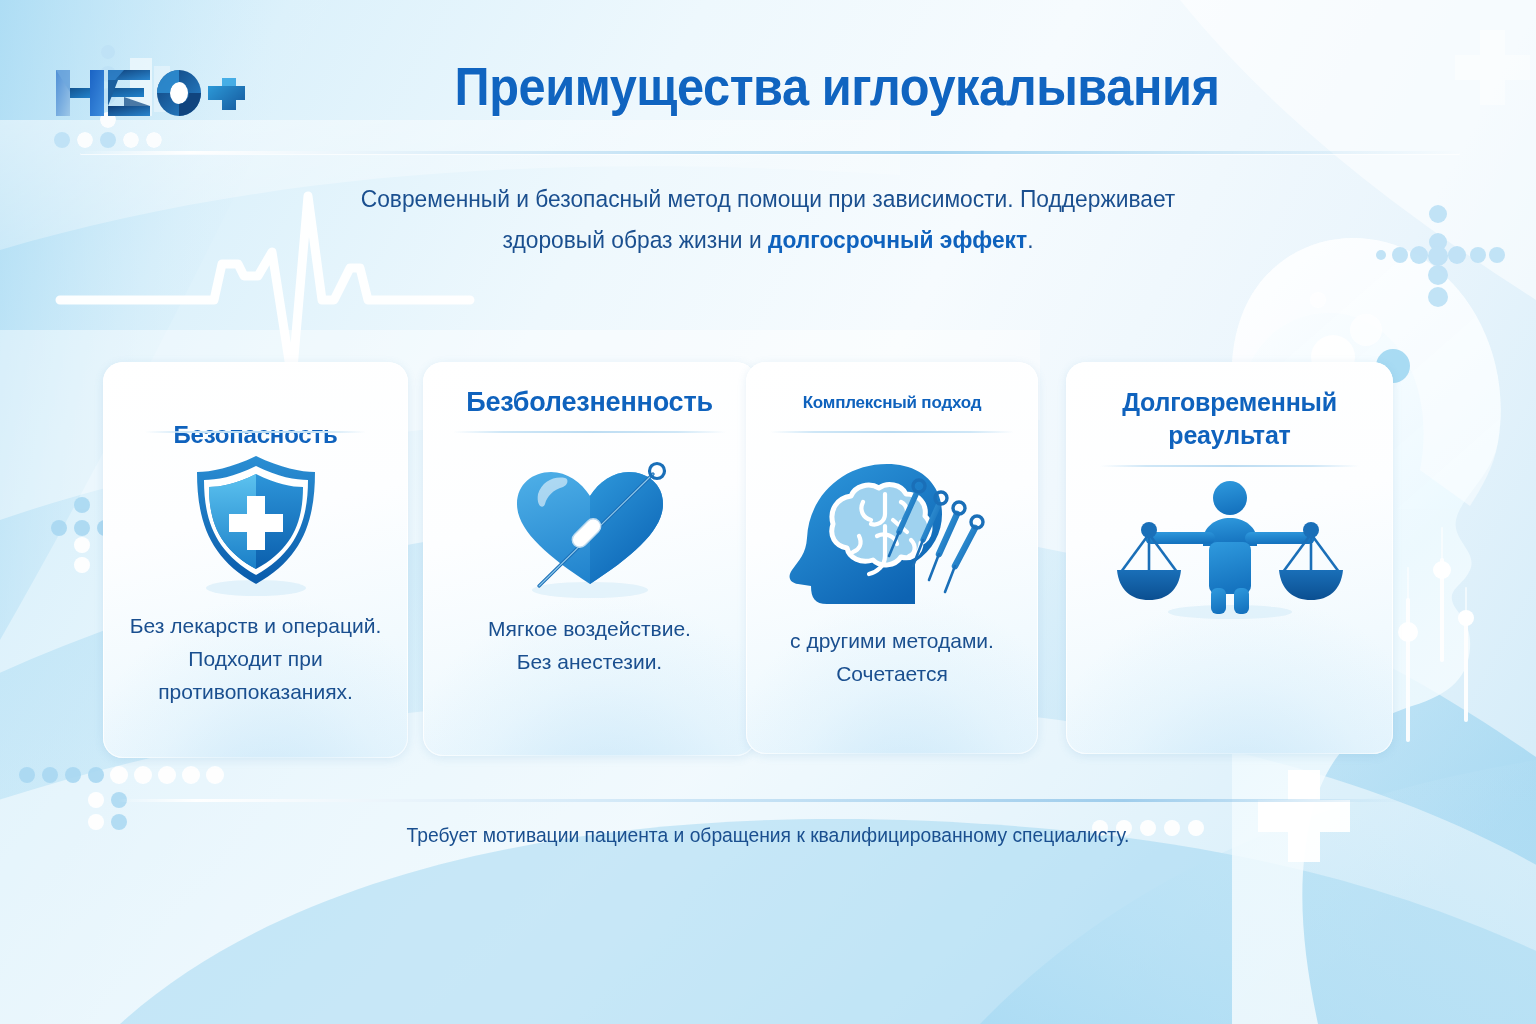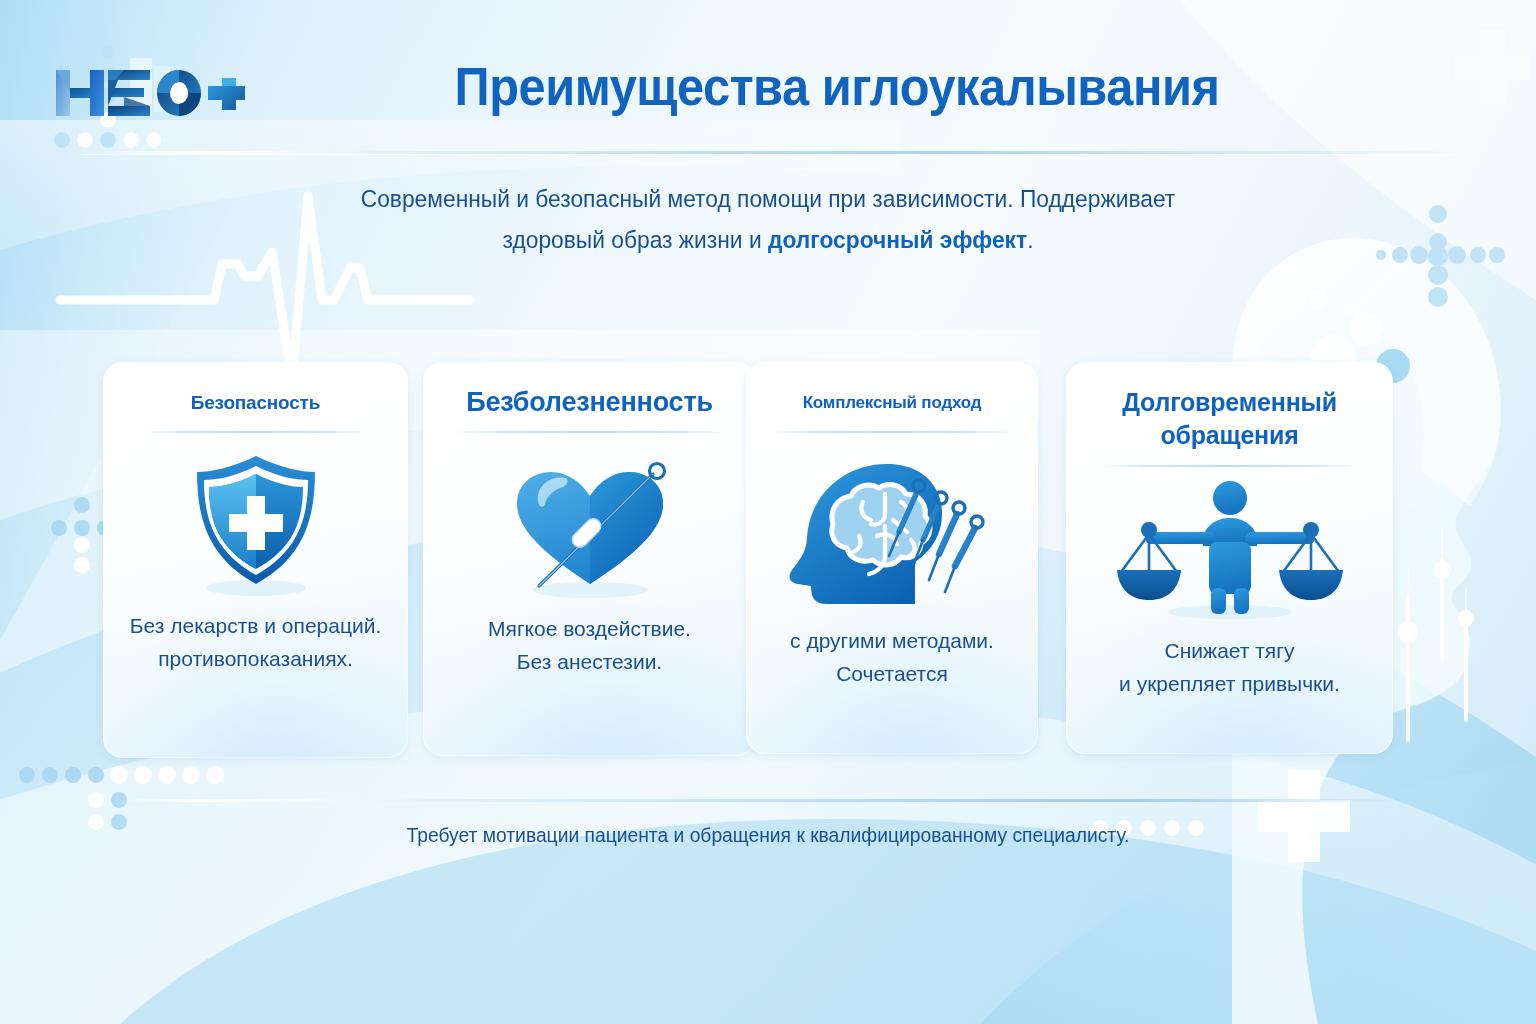--- a/index.html
+++ b/index.html
@@ -78,21 +78,21 @@
     text-align:center; color:#1a4f8f;
     font-size:21px; line-height:33px;
   }
 
   
   #card-1{ left:0px;    width:305px; height:396px; }
   #card-2{ left:320px;  width:333px; height:394px; }
   #card-3{ left:643px;  width:292px; height:392px; }
   #card-4{ left:963px;  width:327px; height:392px; }
 
-  #card-1 .card-title{ font-size:19px; }
+  #card-1 .card-title{ font-size:24px;margin-top:32px; }
   #card-2 .card-title{ font-size:27px; }
   #card-3 .card-title{ font-size:17px; }
   #card-4 .card-title{ font-size:25px; }
 
   #card-1 .card-rule{ left:42px; right:42px; top:69px; }
   #card-2 .card-rule{ left:30px; right:30px; top:69px; }
   #card-3 .card-rule{ left:24px; right:24px; top:69px; }
   #card-4 .card-rule{ left:34px; right:34px; top:103px; }
 
   #card-1 .card-icon{ top:88px; }
@@ -369,20 +369,21 @@
           <ellipse cx="69" cy="138" rx="50" ry="8" fill="#cfe9f8" opacity="0.55"></ellipse>
           <path d="M69,6 C94,18 114,22 128,22 C128,70 116,108 69,134 C22,108 10,70 10,22 C24,22 44,18 69,6 Z" fill="url(#shOut)"></path>
           <path d="M69,16 C91,27 109,30 121,30 C121,70 110,102 69,125 C28,102 17,70 17,30 C29,30 47,27 69,16 Z" fill="#ffffff"></path>
           <path d="M69,24 C89,34 105,37 116,37 C116,71 106,99 69,119 C32,99 22,71 22,37 C33,37 49,34 69,24 Z" fill="url(#shInR)"></path>
           <path d="M69,24 C49,34 33,37 22,37 C22,71 32,99 69,119 Z" fill="url(#shInL)"></path>
           <path d="M60,46 L78,46 L78,64 L96,64 L96,82 L78,82 L78,100 L60,100 L60,82 L42,82 L42,64 L60,64 Z" fill="#ffffff"></path>
         </svg>
       </div>
       <div class="card-body">
         <div>Без лекарств и операций.</div>
+        <div>Подходит при</div>
         <div>противопоказаниях.</div>
       </div>
     </div>
 
     <div class="card" id="card-2">
       <div class="sheen"></div>
       <div class="card-title">Безболезненность</div>
       <div class="card-rule"></div>
       <div class="card-icon">
         <svg width="190" height="148" viewBox="0 0 190 148" xmlns="http://www.w3.org/2000/svg">
@@ -478,21 +479,21 @@
       <div class="card-body">
         <div>с другими методами.</div>
         <div>Сочетается</div>
       </div>
     </div>
 
     <div class="card" id="card-4">
       <div class="sheen"></div>
       <div class="card-title">
         <div>Долговременный</div>
-        <div>обращения</div>
+        <div>реаультат</div>
       </div>
       <div class="card-rule"></div>
       <div class="card-icon">
         <svg width="250" height="140" viewBox="0 0 250 140" xmlns="http://www.w3.org/2000/svg">
           <defs>
             <linearGradient id="figG" x1="0" y1="0" x2="0.2" y2="1">
               <stop offset="0%" stop-color="#2f9ade"></stop>
                 <stop offset="100%" stop-color="#1573bf"></stop>
             </linearGradient>
             <linearGradient id="panG" x1="0" y1="0" x2="0" y2="1">
@@ -522,24 +523,20 @@
           <path d="M12,90 L76,90 C74,110 62,120 44,120 C26,120 14,110 12,90 Z" fill="url(#panG)"></path>
 
           <g stroke="#1a6fb8" stroke-width="2.6" fill="none">
             <line x1="206" y1="54" x2="178" y2="92"></line>
             <line x1="206" y1="54" x2="234" y2="92"></line>
             <line x1="206" y1="54" x2="206" y2="92"></line>
           </g>
           <path d="M174,90 L238,90 C236,110 224,120 206,120 C188,120 176,110 174,90 Z" fill="url(#panG)"></path>
         </svg>
       </div>
-      <div class="card-body">
-        <div>Снижает тягу</div>
-        <div>и укрепляет привычки.</div>
-      </div>
     </div>
 
   </div>
 
   <div class="footer-rule"></div>
   <div class="footer-text">Требует мотивации пациента и обращения к квалифицированному специалисту.</div>
 
 </div>
 
 </body></html>

